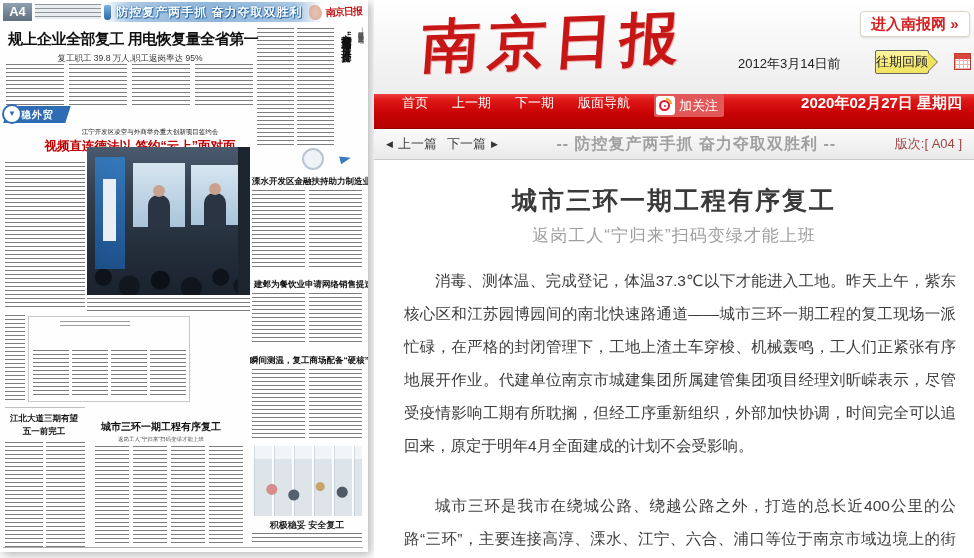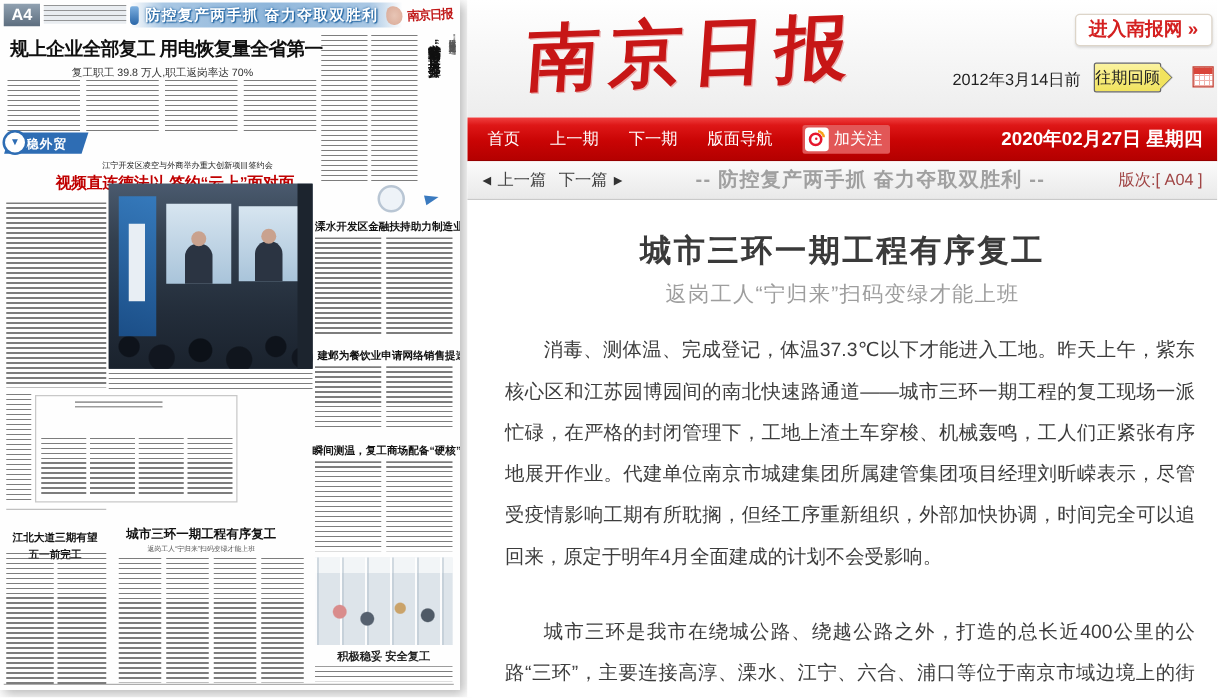--- a/index.html
+++ b/index.html
@@ -62,21 +62,21 @@
   .fig { position:absolute; bottom:0; width:22px; height:32px; background:#2b3442; border-radius:10px 10px 0 0; }
   .fig::before { content:""; position:absolute; left:5px; top:-10px; width:12px; height:12px; border-radius:50%; background:#c9a28e; }
   .f1 { left:15px; } .f2 { left:13px; }
 
   .train-box { left:28px; top:316px; width:162px; height:86px; border:1px solid #c8c8c8; }
   .train-kicker { left:60px; top:321px; width:70px; height:5px; }
   .train-headline { left:28px; top:329px; width:162px; text-align:center; font-size:11.5px; font-weight:bold;
                     color:#101010; white-space:nowrap; }
   .rule-h { background:#c0c0c0; height:1px; }
 
-  .bridge-headline { left:8px; top:424px; width:72px; text-align:center; font-size:8.5px; font-weight:bold;
+  .bridge-headline { left:8px; top:412px; width:72px; text-align:center; font-size:8.5px; font-weight:bold;
                      color:#111; line-height:13px; }
   .ring-headline { left:100px; top:420px; width:122px; text-align:center; font-size:10px; font-weight:bold;
                    color:#101010; white-space:nowrap; }
   .ring-sub { left:105px; top:436px; width:112px; text-align:center; font-size:5.5px; color:#555; white-space:nowrap; }
 
   .v-headline { left:336px; top:27px; width:17px; height:132px; writing-mode:vertical-rl; font-size:10px;
                 font-weight:bold; color:#101010; letter-spacing:.5px; overflow:hidden; }
   .v-kicker { left:354px; top:27px; width:11px; height:120px; writing-mode:vertical-rl; font-size:6px;
               color:#555; overflow:hidden; }
 
@@ -99,37 +99,37 @@
 
   
   .site { position:absolute; left:374px; top:0; width:600px; height:558px; background:#fff; }
   .site-header { position:absolute; left:0; top:0; width:600px; height:94px;
                  background:linear-gradient(#ffffff,#ededed); }
   .logo { position:absolute; left:48px; top:4px; font-family:"DejaVu Serif",serif; font-size:58px; font-weight:bold;
           color:#c71616; letter-spacing:8px; transform:skewX(-6deg) rotate(-2deg); text-shadow:1px 1px 0 #e8b0b0; white-space:nowrap; }
   .enter-btn { position:absolute; left:486px; top:11px; height:26px; padding:0 10px; background:#fff;
                border:1px solid #ddd5c9; border-radius:4px; box-shadow:0 1px 2px rgba(0,0,0,.12);
                color:#d42020; font-size:15px; font-weight:bold; line-height:24px; cursor:pointer; white-space:nowrap; }
-  .archive-note { position:absolute; left:388px; top:55px; font-size:13px; color:#222; white-space:nowrap; }
+  .archive-note { position:absolute; left:364px; top:55px; font-size:13px; color:#222; white-space:nowrap; }
   .archive-btn { position:absolute; left:501px; top:50px; height:24px; padding:0 0;
                  background:linear-gradient(#fbf3a0,#f1e35e); border:1px solid #666; border-radius:2px;
                  font-size:13px; color:#222; line-height:22px; cursor:pointer; white-space:nowrap; }
   .archive-btn::after { content:""; position:absolute; right:-9px; top:2px; width:0; height:0;
                  border-left:9px solid #f1e35e; border-top:9px solid transparent; border-bottom:9px solid transparent;
                  filter:drop-shadow(1px 0 0 #666); }
   .calendar-icon { position:absolute; left:580px; top:53px; width:17px; height:17px; background-color:#fff;
                  border:1px solid #c0392b;
                  background-image:
                    linear-gradient(180deg,#d9453a 0 5px, transparent 5px),
                    repeating-linear-gradient(90deg,#f0b0ab 0 1px, transparent 1px 4px),
                    repeating-linear-gradient(0deg,#f0b0ab 0 1px, transparent 1px 4px); cursor:pointer; }
 
   .navbar { position:absolute; left:0; top:94px; width:600px; height:35px;
             background:linear-gradient(#f04040 0%, #de1717 18%, #c90404 55%, #b40000 100%);
-            border-bottom:1px solid #960000; display:flex; align-items:center; gap:24px; padding-left:16px;
+            border-bottom:1px solid #960000; display:flex; align-items:flex-start; gap:24px; padding-left:28px;
             color:#fff; font-size:13px; }
   .nav-item { cursor:pointer; white-space:nowrap; }
   .follow { display:flex; align-items:center; background:#e25757; border-radius:2px; padding:2px 6px 2px 2px; cursor:pointer; }
   .weibo-box { width:19px; height:19px; background:#fff; border-radius:3px; margin-right:4px; position:relative; }
   .weibo-eye { position:absolute; left:3px; top:4px; width:11px; height:11px; border:2px solid #e6162d; border-radius:50%; }
   .weibo-eye::before { content:""; position:absolute; left:2.5px; top:2.5px; width:2px; height:2px; background:#e6162d; border-radius:50%; }
   .weibo-eye::after { content:""; position:absolute; right:-4px; top:-4px; width:4px; height:4px;
                       border-top:2px solid #f7a11b; border-right:2px solid #f7a11b; border-radius:0 6px 0 0; }
   .nav-date { margin-left:auto; padding-right:12px; font-size:15px; font-weight:bold; white-space:nowrap; }
 
@@ -161,21 +161,21 @@
       <div class="a4box">A4</div>
       <div class="meta-lines tx-light"></div>
       <div class="band">
         <span class="band-icon"></span>
         <span class="band-text">防控复产两手抓 奋力夺取双胜利</span>
         <span class="band-hands"></span>
       </div>
       <div class="mini-masthead">南京日报</div>
 
       <div class="lead-headline">规上企业全部复工 用电恢复量全省第一</div>
-      <div class="lead-sub">复工职工 39.8 万人,职工返岗率达 70%</div>
+      <div class="lead-sub">复工职工 39.8 万人,职工返岗率达 95%</div>
       <div class="tx" style="left:6px; top:64px; width:58px; height:42px;"></div>
       <div class="tx" style="left:69px; top:64px; width:58px; height:42px;"></div>
       <div class="tx" style="left:132px; top:64px; width:58px; height:42px;"></div>
       <div class="tx" style="left:195px; top:64px; width:58px; height:42px;"></div>
 
       <div class="tx" style="left:257px; top:28px; width:37px; height:120px;"></div>
       <div class="tx" style="left:297px; top:28px; width:37px; height:120px;"></div>
       <div class="v-headline">玄武举行节后首场“直播”推介会</div>
       <div class="v-kicker">政府银行当“主播”直通企业上“云端”</div>
 

